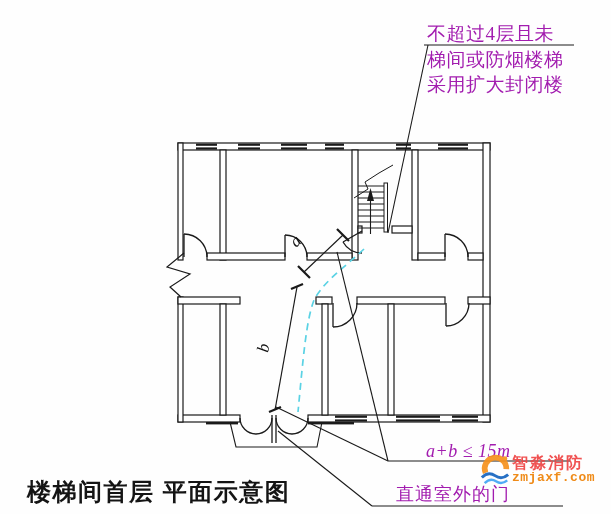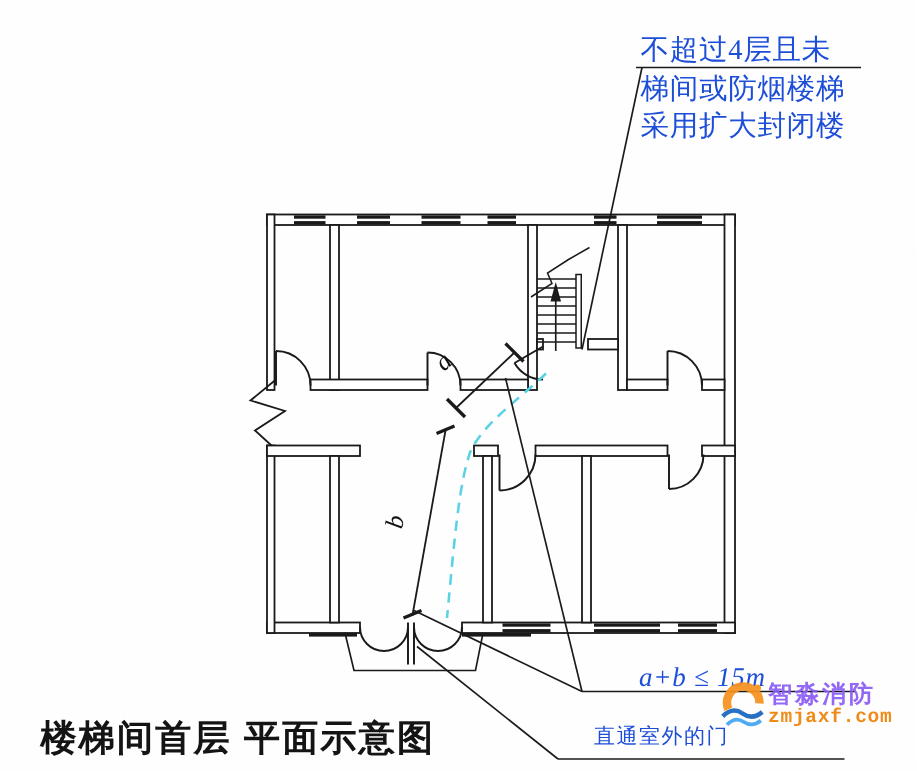--- a/index.html
+++ b/index.html
@@ -1,31 +1,31 @@
 <!DOCTYPE html>
 <html><head>
 <meta charset="utf-8">
 <style>
   html,body{margin:0;padding:0;background:#ffffff;}
   #canvas{position:relative;width:611px;height:514px;background:#fefefe;overflow:hidden;
           font-family:"Liberation Sans",sans-serif;}
   #plan-svg{position:absolute;left:0;top:0;}
-  .callout{position:absolute;color:#1d4ed8;}
+  .callout{position:absolute;color:#a21caf;}
   #stair-note{left:427px;top:21px;width:160px;font-family:"Liberation Serif",serif;
               font-size:19px;line-height:25.5px;letter-spacing:.5px;}
   #stair-note span{display:block;}
   #rule-note{left:426px;top:441px;font-family:"Liberation Serif",serif;font-size:18px;
              font-style:italic;letter-spacing:.5px;}
-  #exit-note{left:396px;top:482px;font-family:Liberation Mono, monospace;font-size:14px;
+  #exit-note{left:396px;top:482px;font-family:Liberation Mono, monospace;font-size:18px;
              letter-spacing:1px;}
   #caption{left:27px;top:476px;font-size:24px;font-weight:bold;letter-spacing:1.5px;color:#141414;}
   #watermark{position:absolute;left:479px;top:449px;width:130px;height:46px;opacity:.92;}
   #wm-logo{position:absolute;left:0;top:2px;}
   #wm-brand{position:absolute;left:33px;top:4px;font-size:16px;font-weight:bold;
-            letter-spacing:2px;color:#8b5cf6;white-space:nowrap;}
+            letter-spacing:2px;color:#ef4444;white-space:nowrap;}
   #wm-site{position:absolute;left:33px;top:21px;font-size:13px;font-weight:bold;
            letter-spacing:.5px;color:#ee8206;white-space:nowrap;font-family:"Liberation Mono",monospace;}
   svg text.dim{font-family:"Liberation Serif",serif;font-style:italic;font-size:17px;fill:#111;}
 </style>
 </head>
 <body>
 
 <div id="canvas">
 
   <svg id="plan-svg" width="611" height="514" viewBox="0 0 611 514">

